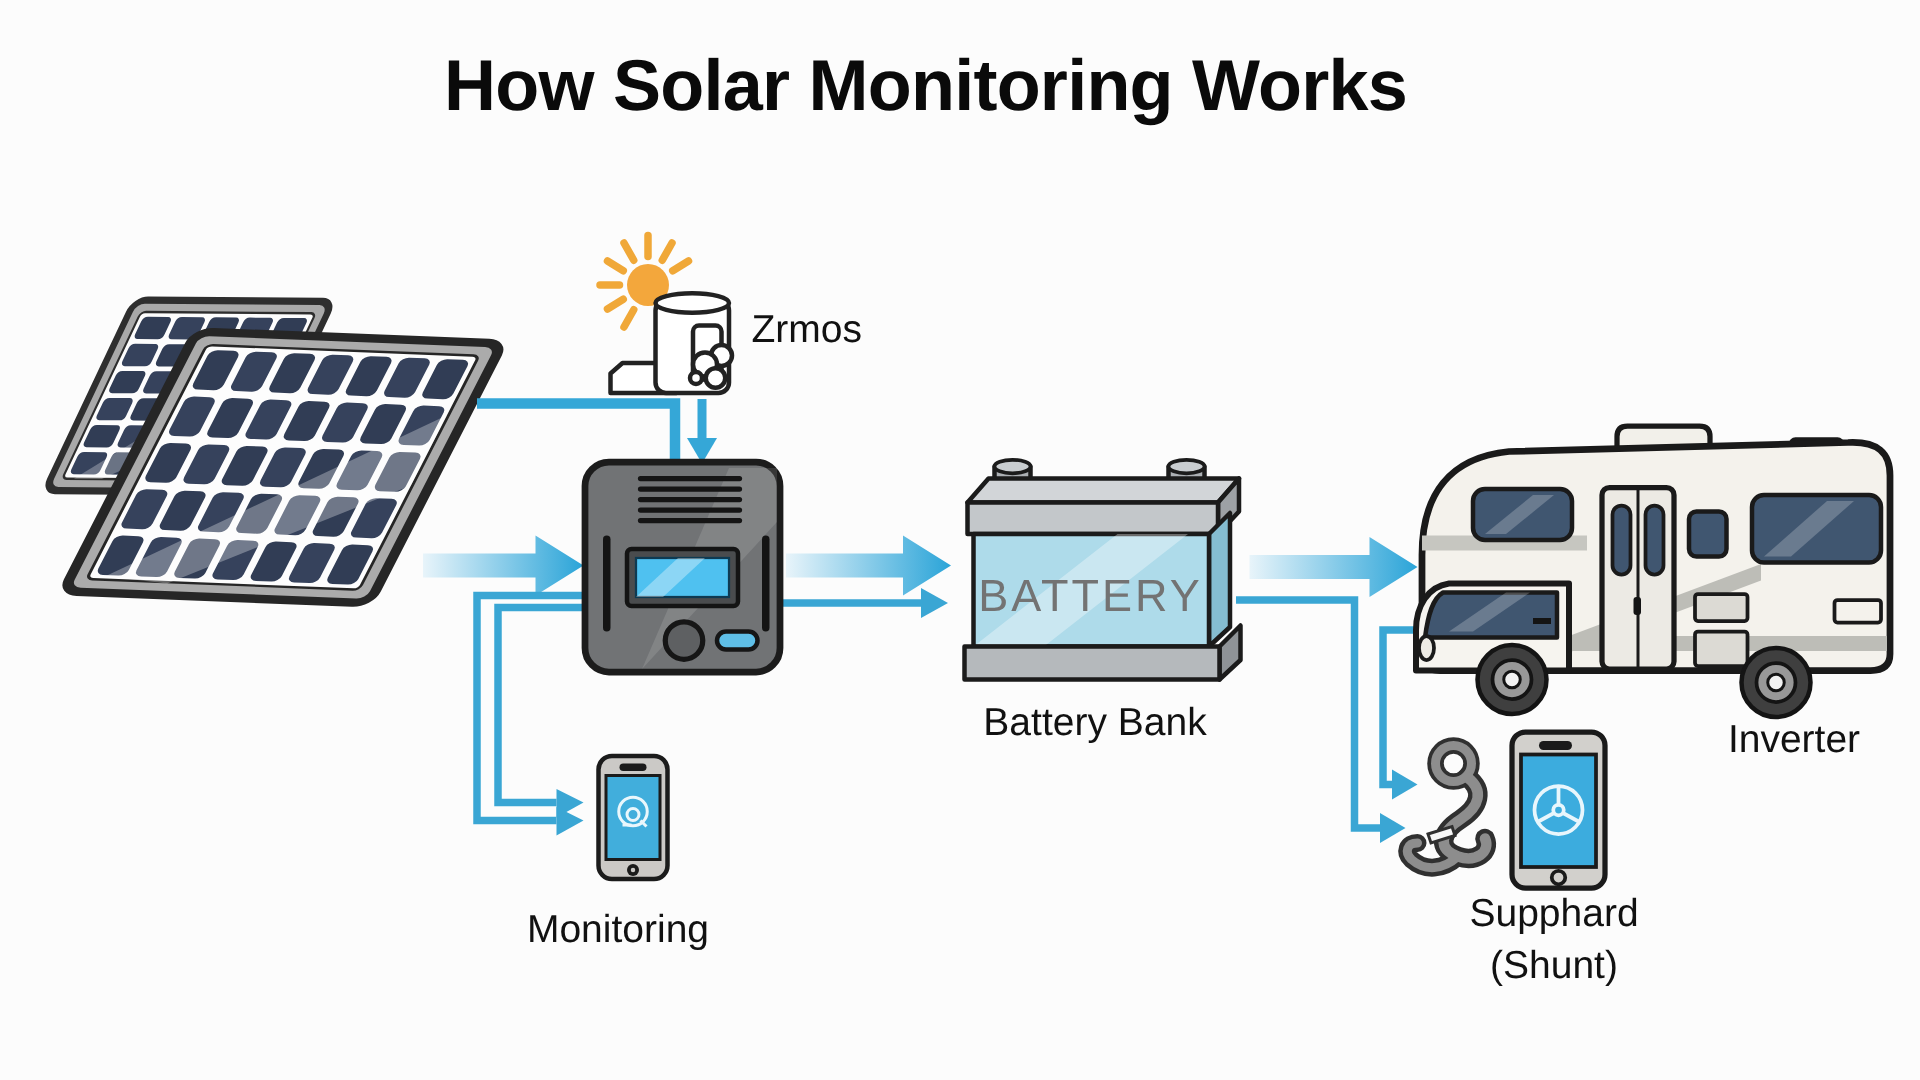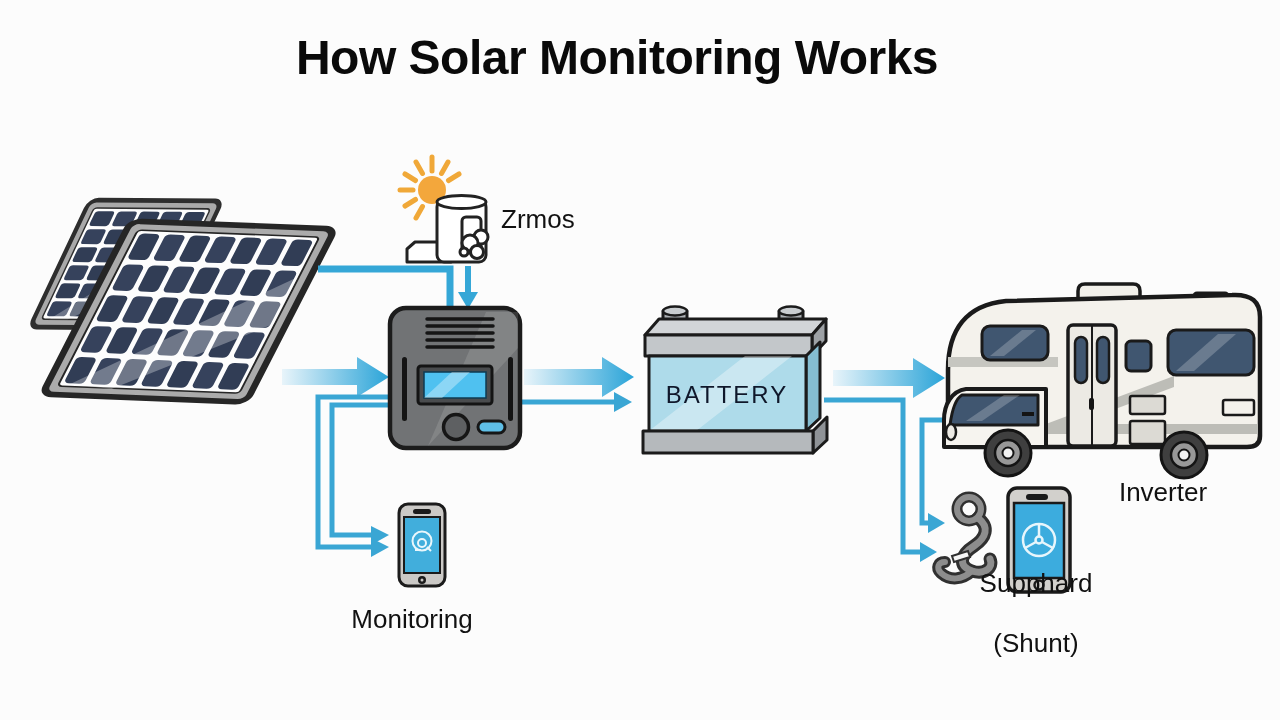--- a/index.html
+++ b/index.html
@@ -12,21 +12,21 @@
   .title{
     position:absolute;top:30px;left:617px;transform:translateX(-50%);
     font-size:48px;font-weight:bold;color:#0A0A0A;white-space:nowrap;
     letter-spacing:-0.5px;
   }
   .lbl{
     position:absolute;font-size:26px;color:#111;white-space:nowrap;
   }
   .lbl.centered{transform:translateX(-50%);}
   .battery-text{
-    position:absolute;font-size:24px;color:#0f172a;letter-spacing:2px;
+    position:absolute;font-size:30px;color:#737373;letter-spacing:2px;
     transform:translateX(-50%);white-space:nowrap;
   }
 </style>
 </head>
 <body>
 
 <div class="stage">
 
   <svg width="1280" height="720" viewBox="0 0 1280 720">
     <defs>
@@ -291,17 +291,18 @@
         <line x1="1036" y1="542" x2="1025" y2="548"></line>
         <line x1="1042" y1="542" x2="1053" y2="548"></line>
       </g>
       <circle cx="1039" cy="585" r="4.5" fill="none" stroke="#1A1A1A" stroke-width="2.5"></circle>
     </g>
   </svg>
 
   <div class="title">How Solar Monitoring Works</div>
   <div class="lbl" style="left:501px;top:204px;">Zrmos</div>
   <div class="battery-text" style="left:727px;top:381px;">BATTERY</div>
+  <div class="lbl centered" style="left:730px;top:466px;">Battery Bank</div>
   <div class="lbl centered" style="left:412px;top:604px;">Monitoring</div>
-  <div class="lbl centered" style="left:1163px;top:477px;">Inverter</div>
-  <div class="lbl centered" style="left:1036px;top:568px;">Supphard</div>
+  <div class="lbl centered" style="left:1196px;top:477px;">Inverter</div>
+  <div class="lbl centered" style="left:1036px;top:593px;">Supphard</div>
   <div class="lbl centered" style="left:1036px;top:628px;">(Shunt)</div>
 </div>
 
 </body></html>

